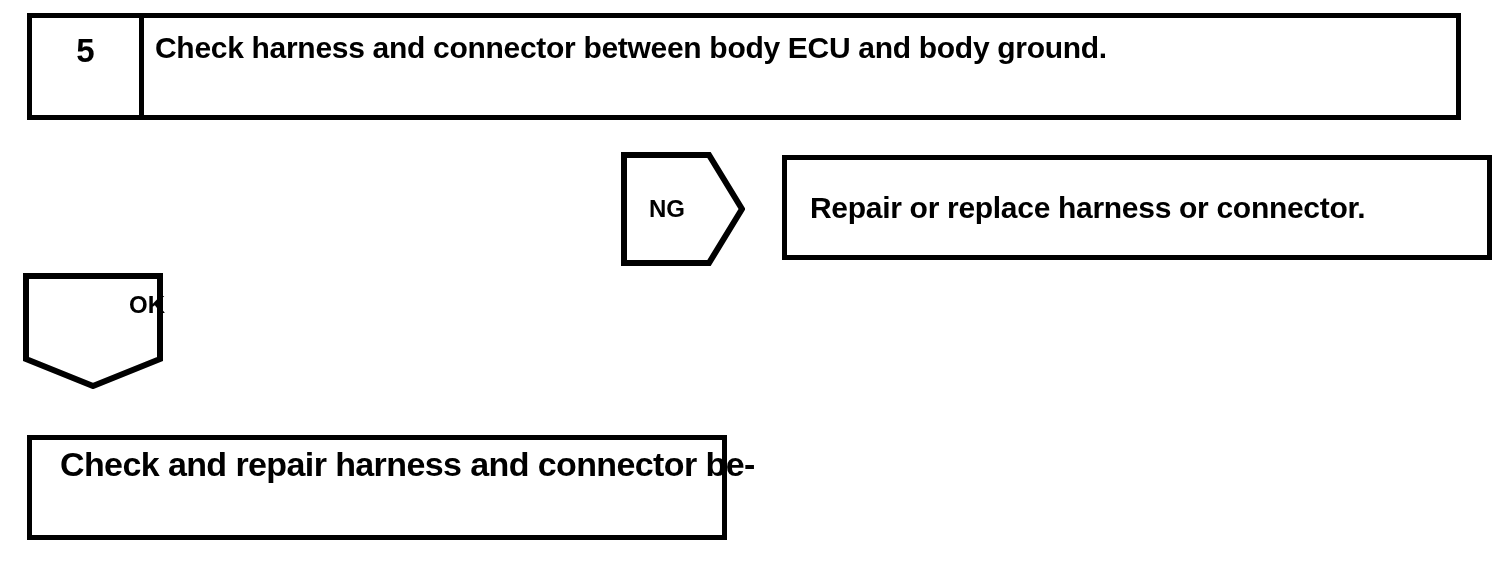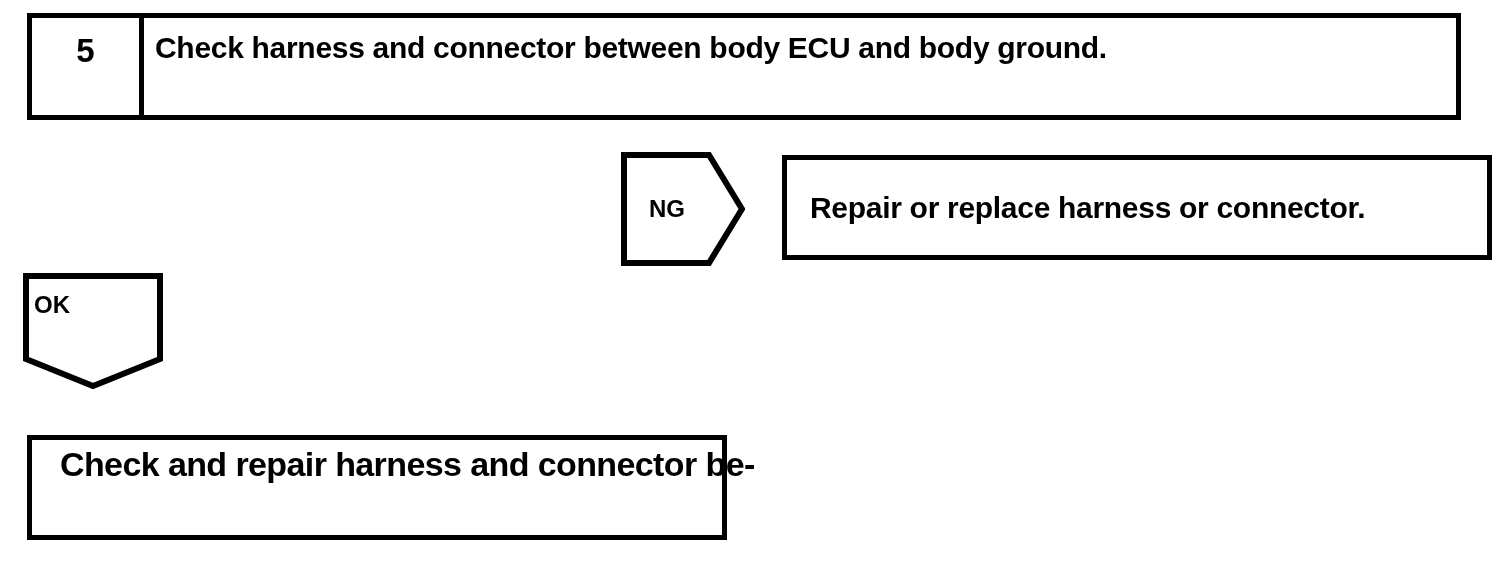--- a/index.html
+++ b/index.html
@@ -57,21 +57,21 @@
   
   .pent { position: absolute; }
   .pent svg { position: absolute; left: 0; top: 0; display: block; }
   .pent-label { position: absolute; font-size: 24px; }
   .ng-pent { left: 621px; top: 152px; width: 124px; height: 114px; }
   .ng-pent .pent-label {
     left: 0; top: 0; width: 92px; height: 100%;
     display: flex; align-items: center; justify-content: center;
   }
   .ok-pent { left: 23px; top: 273px; width: 140px; height: 116px; }
-  .ok-pent .pent-label { left: 11px; top: 18px; width: 138px; text-align: left; }
+  .ok-pent .pent-label { left: 4px; top: 18px; width: 138px; text-align: right; }
 </style>
 </head>
 <body>
 
 <div class="canvas">
 
   <div class="box step-box">
     <div class="step-num">5</div>
     <div class="step-text">Check harness and connector between body ECU and body ground.</div>
   </div>

